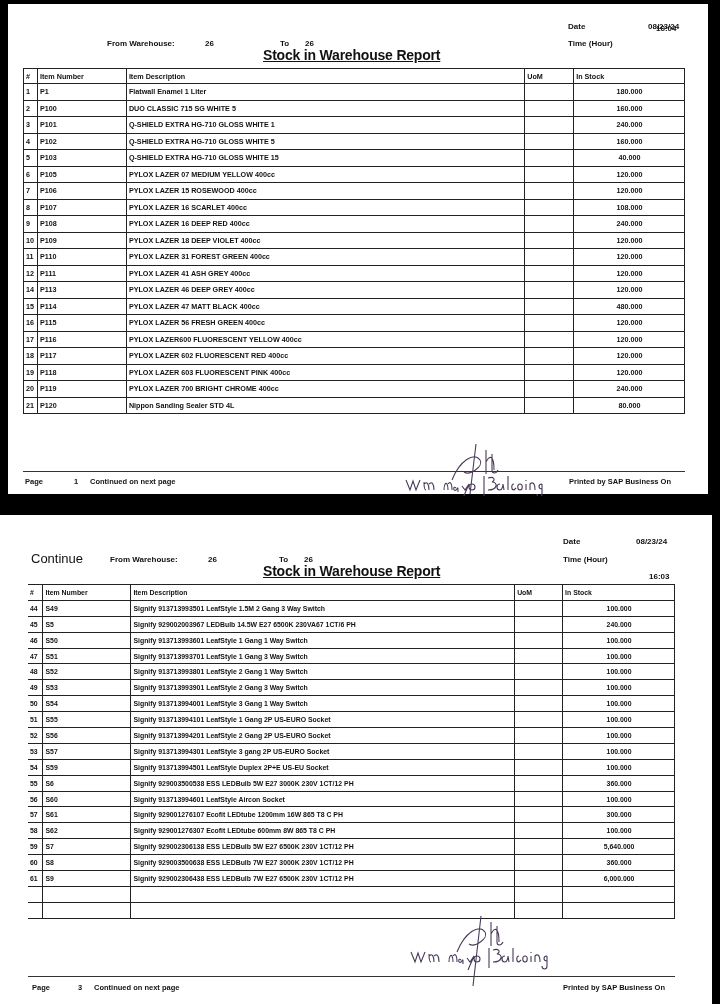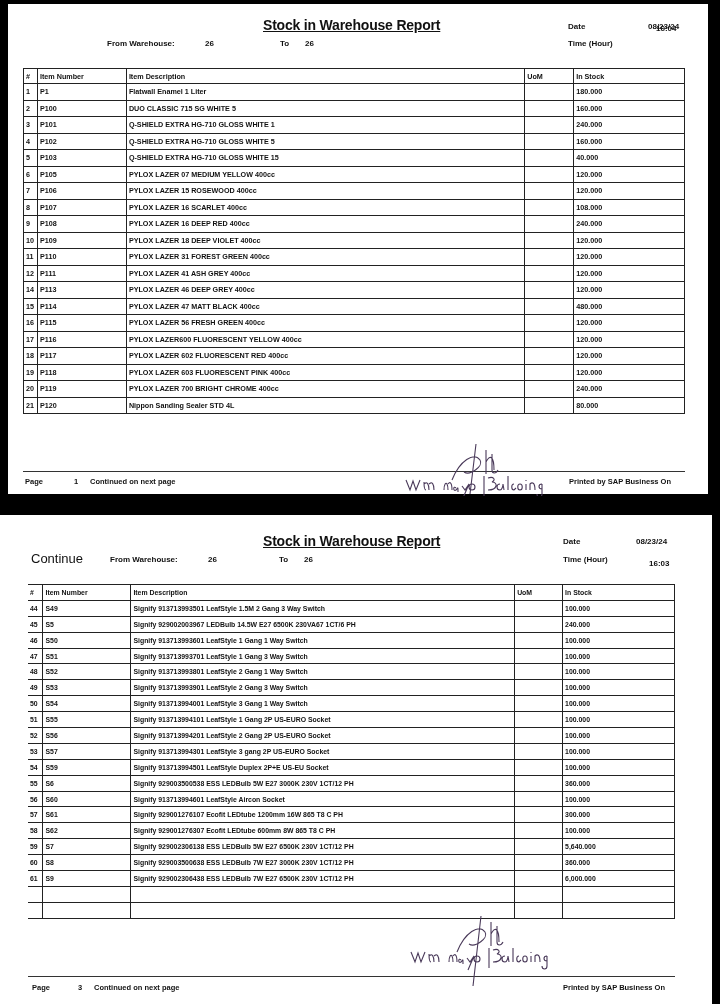--- a/index.html
+++ b/index.html
@@ -2,28 +2,28 @@
 <html><head>
 <meta charset="utf-8">
 <style>
   html, body { margin:0; padding:0; background:#000; }
   body { width:720px; height:1004px; position:relative; overflow:hidden;
          font-family:"Liberation Sans", sans-serif; color:#111; }
   .page { position:absolute; background:#fff; left:8px; width:700px; }
   #page1 { top:4px; height:490px; }
   #page2 { top:515px; height:489px; left:0; width:712px; }
   .title { position:absolute; font-weight:bold; font-size:14px; text-decoration:underline;
-           font-family:"Liberation Sans", sans-serif; letter-spacing:-0.2px; }
+           font-family:"Liberation Sans", sans-serif; letter-spacing:-0.2px;margin-top:30px; }
   .lbl { position:absolute; font-size:8px; font-weight:bold; white-space:nowrap; }
   .continue { position:absolute; font-size:13px; }
   table.grid { position:absolute; border-collapse:collapse; font-size:7.2px; font-weight:bold; }
   table.grid td, table.grid th { border:1.3px solid #222; padding:0 2px; height:15.5px;
         text-align:left; white-space:nowrap; overflow:hidden; font-weight:bold; }
   table.grid th { font-weight:bold; height:14px; }
-  table.grid td.num { text-align:left; padding-right:1px; }
+  table.grid td.num { text-align:center; padding-right:1px; }
   #t2 td, #t2 th { height:14.9px; font-size:6.9px; }
   .footer { position:absolute; font-size:7.5px; font-weight:bold; white-space:nowrap; }
   .rule { position:absolute; height:0; border-top:1.5px solid #333; }
   .sig { position:absolute; }
 </style>
 </head>
 <body>
 
 <div class="page" id="page1">
   <div class="title" style="left:255px; top:13px;">Stock in Warehouse Report</div>
@@ -216,21 +216,21 @@
 <div class="page" id="page2">
   <div class="title" style="left:263px; top:18px;">Stock in Warehouse Report</div>
   <div class="lbl" style="left:563px; top:22px;">Date</div>
   <div class="lbl" style="left:636px; top:22px;">08/23/24</div>
   <div class="continue" style="left:31px; top:36px;">Continue</div>
   <div class="lbl" style="left:110px; top:40px;">From Warehouse:</div>
   <div class="lbl" style="left:208px; top:40px;">26</div>
   <div class="lbl" style="left:279px; top:40px;">To</div>
   <div class="lbl" style="left:304px; top:40px;">26</div>
   <div class="lbl" style="left:563px; top:40px;">Time (Hour)</div>
-  <div class="lbl" style="left:649px; top:44px;">16:03</div>
+  <div class="lbl" style="left:649px; top:57px;">16:03</div>
 
   <table class="grid" id="t2" style="left:28px; top:69px; width:647px;">
     <colgroup>
         <col style="width:15px">
         <col style="width:88px">
         <col style="width:384px">
         <col style="width:48px">
         <col style="width:112px">
       </colgroup>
     <thead>

